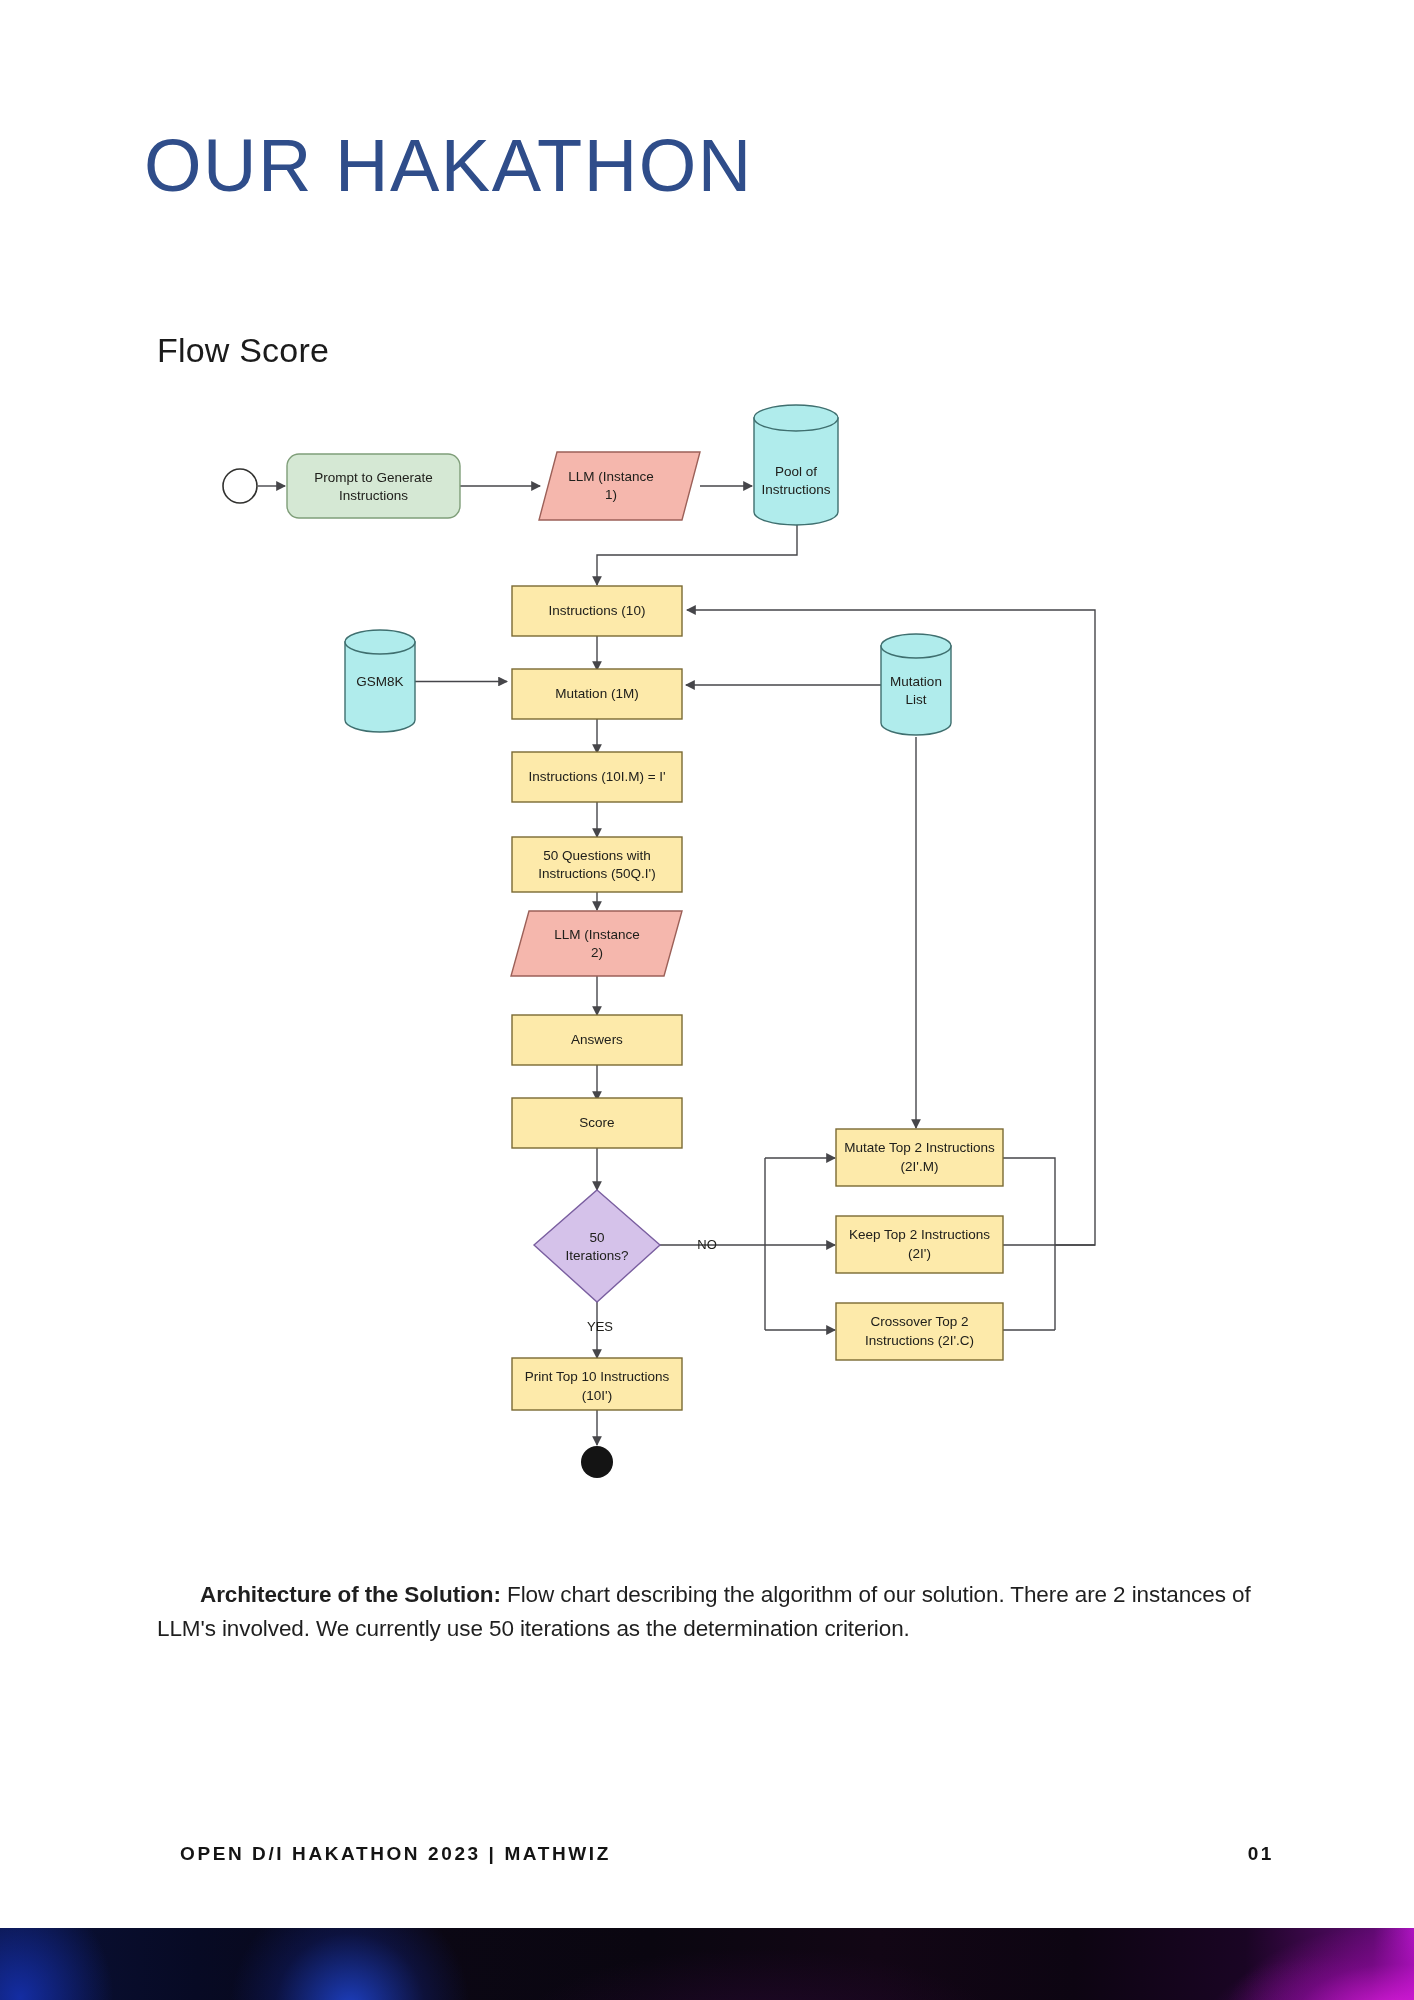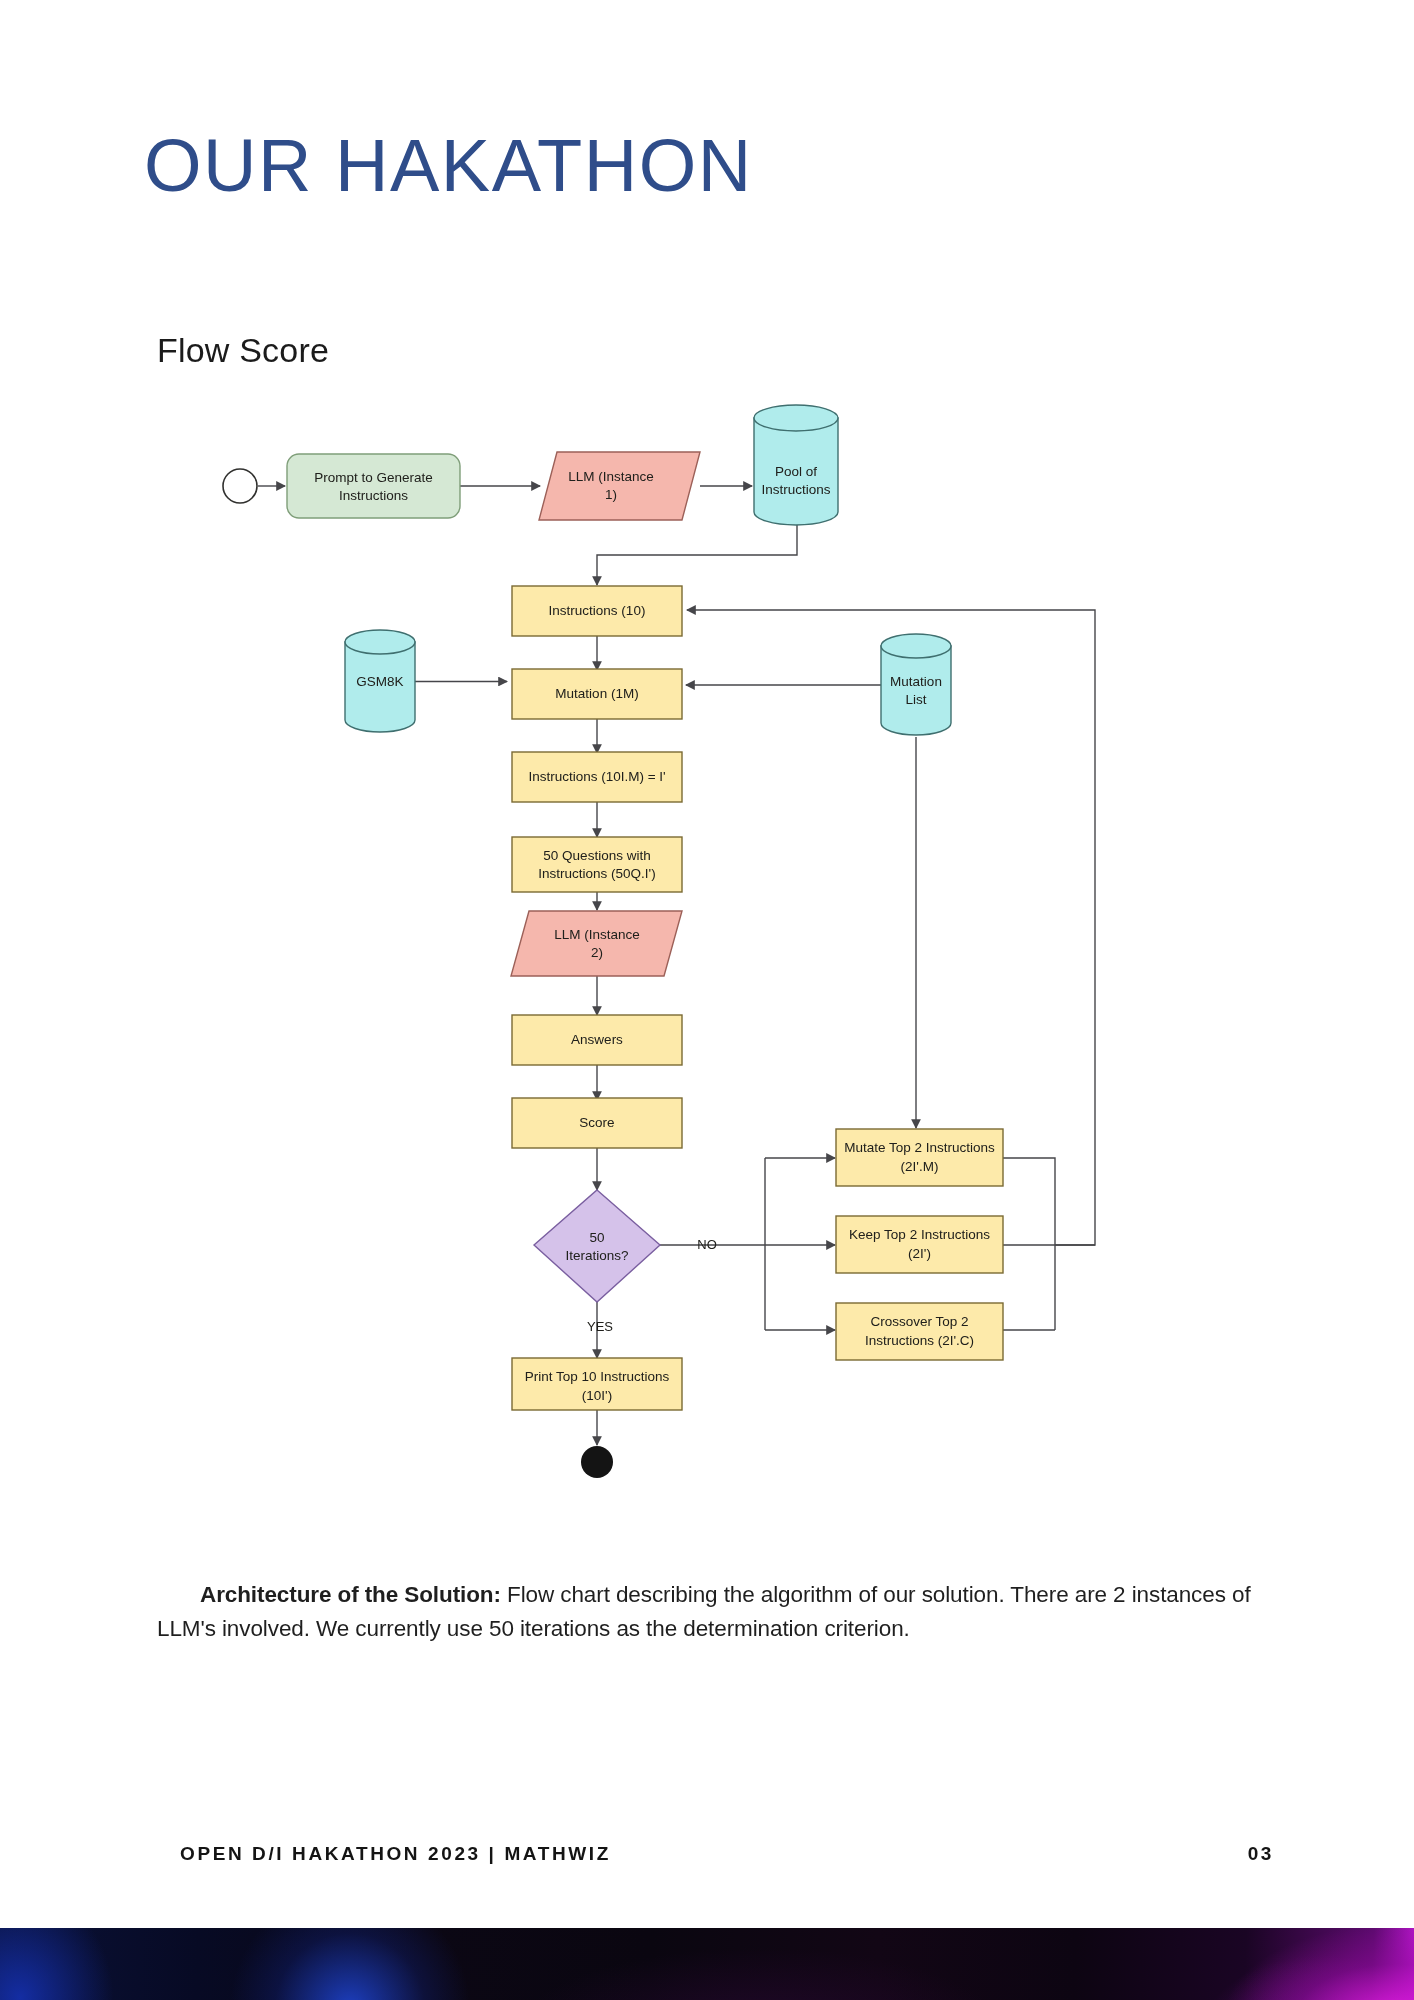--- a/index.html
+++ b/index.html
@@ -320,16 +320,16 @@
     <circle cx="597" cy="1072" r="16" fill="#141414"></circle>
   </svg>
 </div>
 
 <div id="caption">
   <b>Architecture of the Solution:</b><span> Flow chart describing the algorithm of our solution. There are 2 instances of LLM's involved. We currently use 50 iterations as the determination criterion.</span>
 </div>
 
 <div id="footer">
   <div id="footer-left">OPEN D/I HAKATHON 2023 | MATHWIZ</div>
-  <div id="footer-page">03</div>
+  <div id="footer-page">01</div>
 </div>
 
 <div id="bottom-band"></div>
 
 </body></html>

